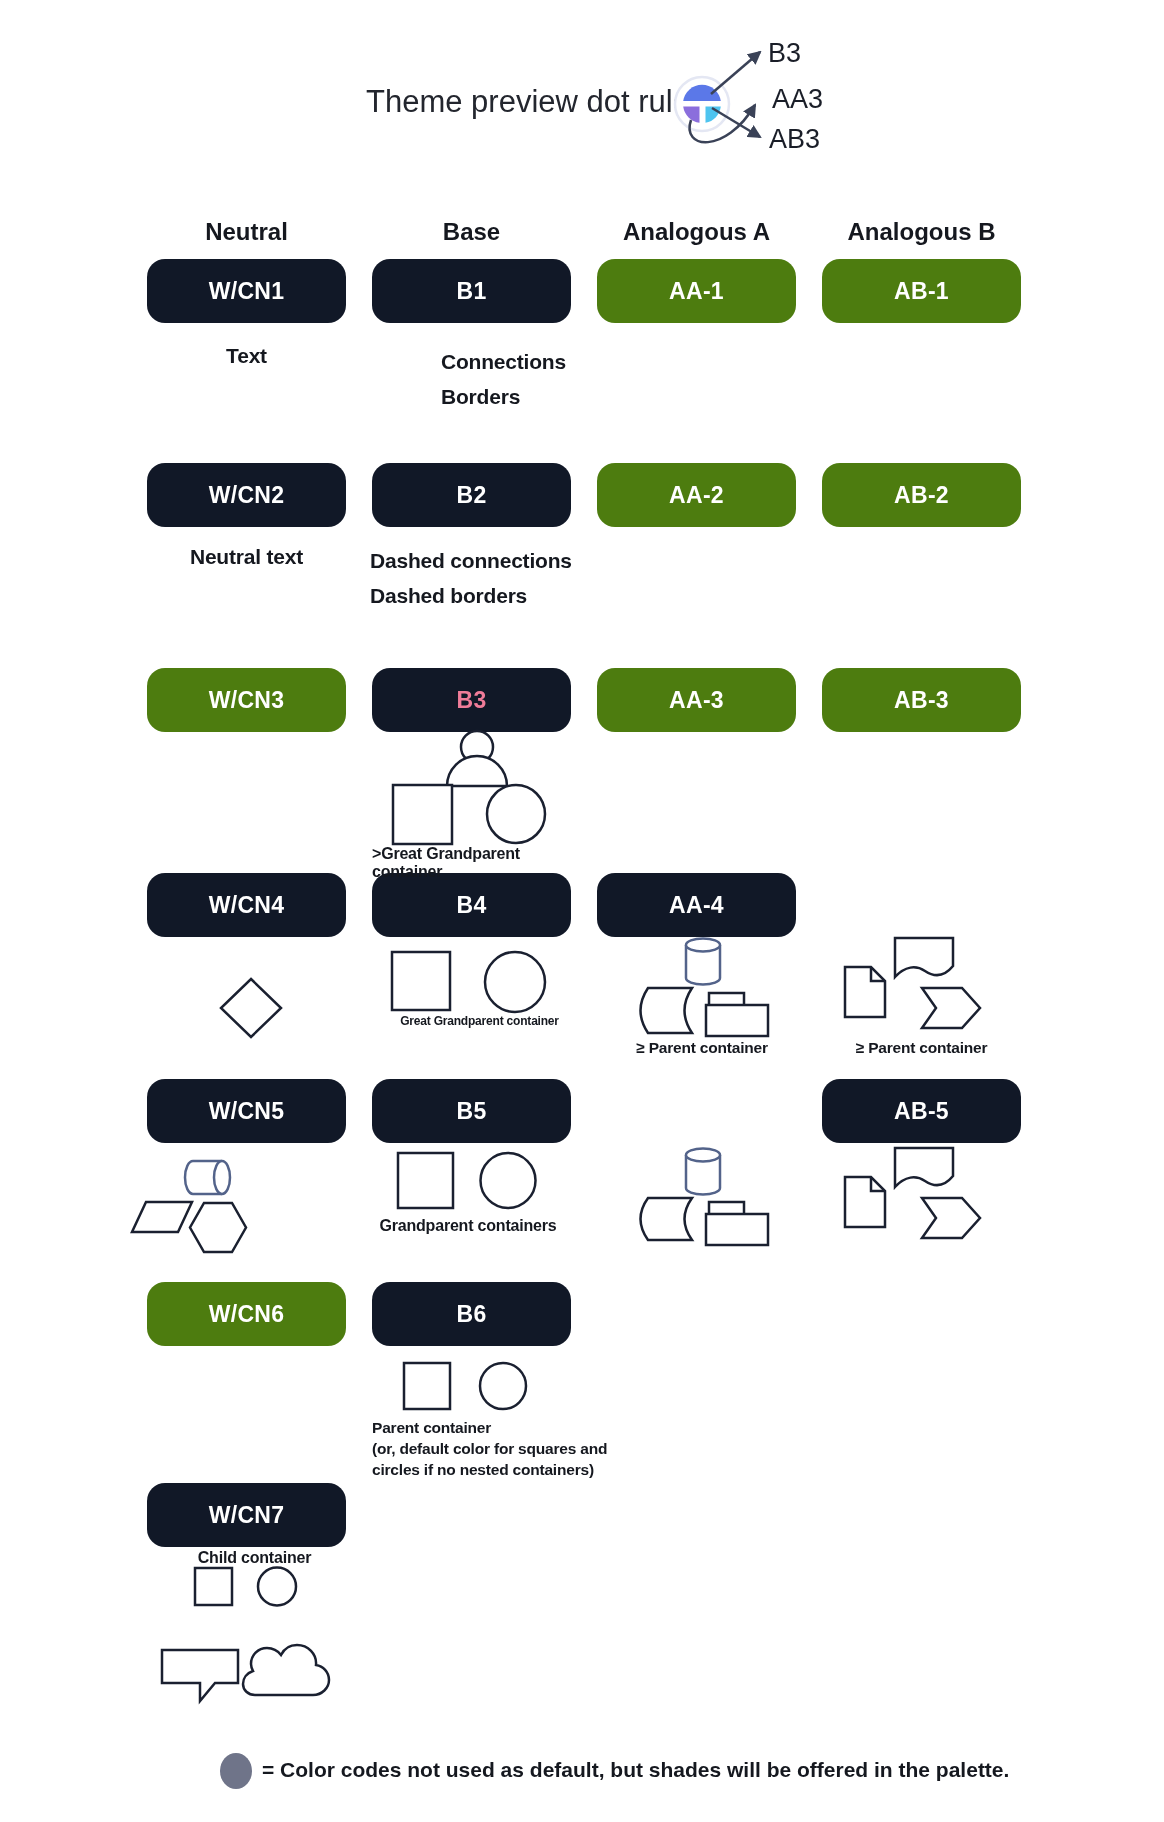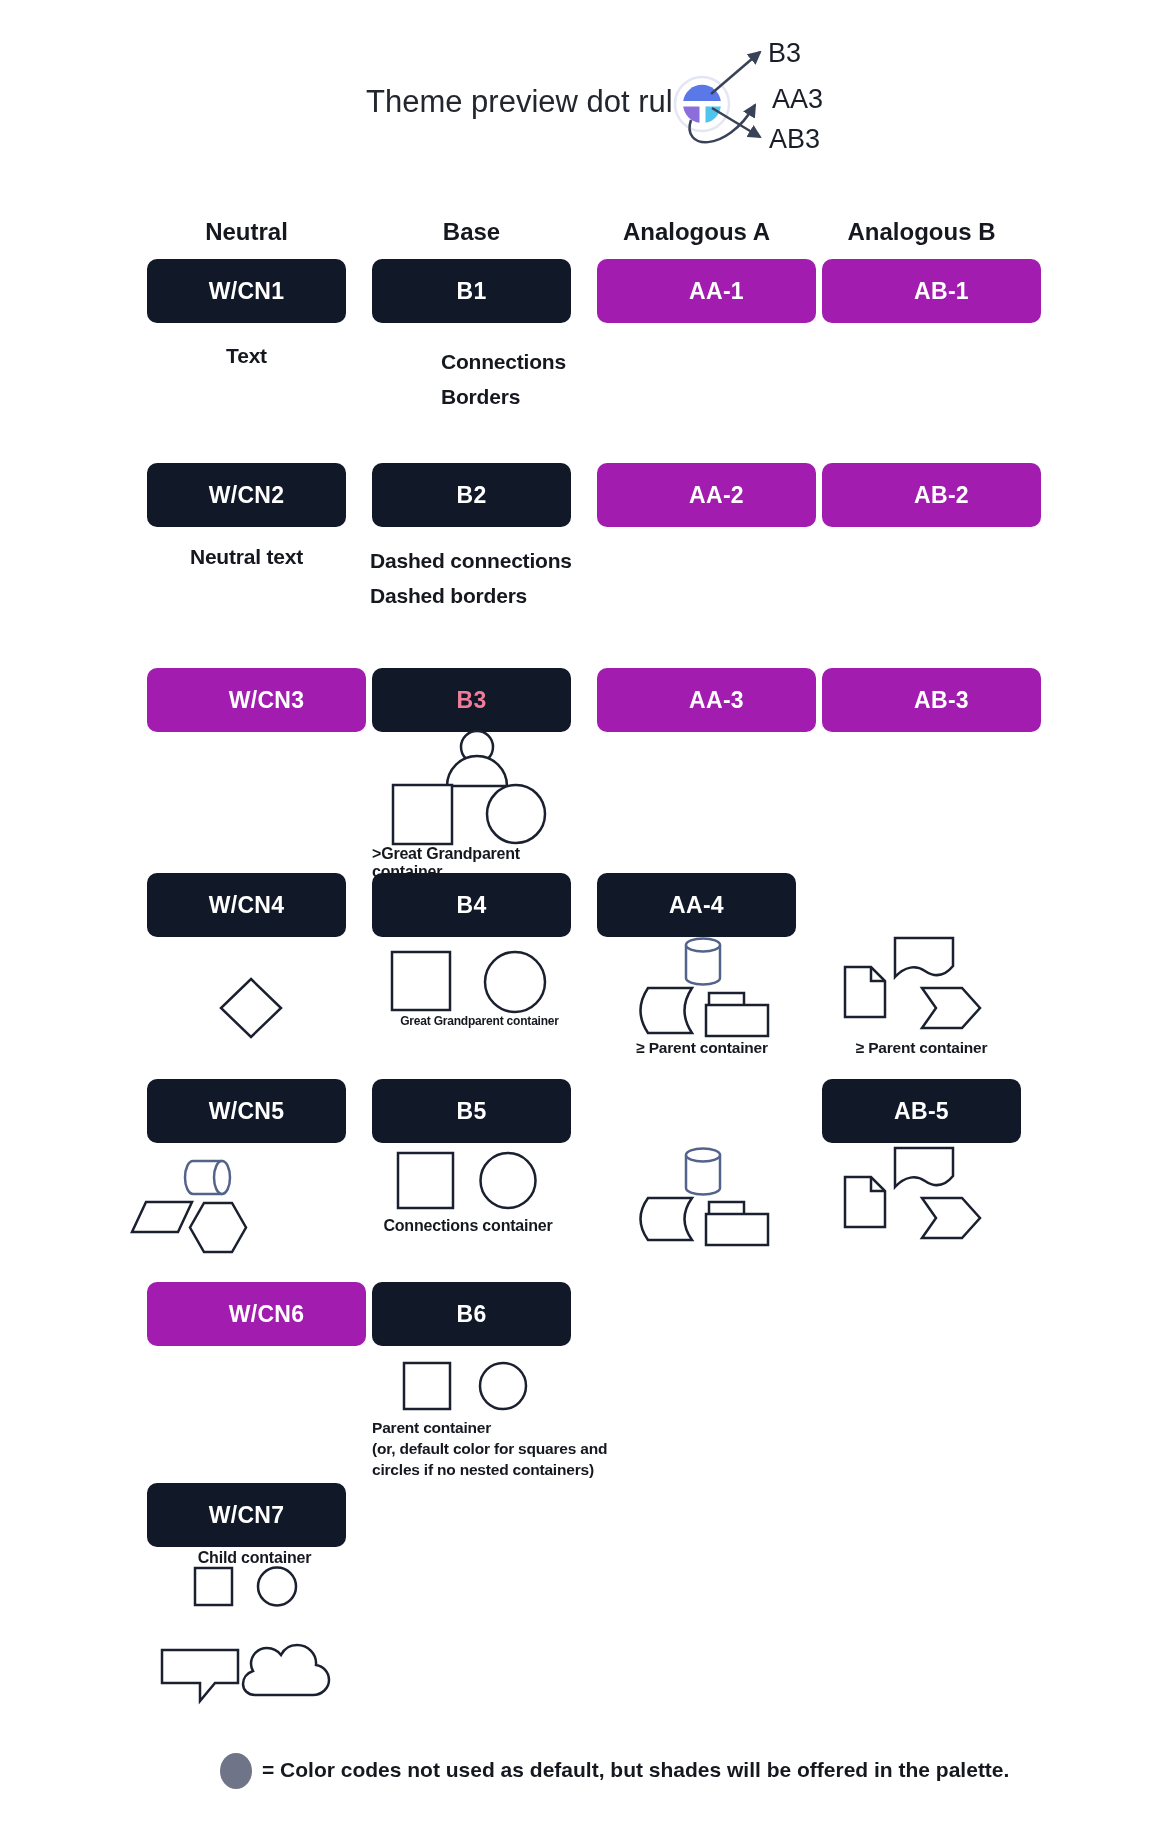--- a/index.html
+++ b/index.html
@@ -9,24 +9,24 @@
   }
   .title{position:absolute;left:366px;top:84px;font-size:31px;font-weight:400;color:#23262E;}
   .dlabel{position:absolute;font-size:27px;font-weight:400;color:#1A1E28;}
   .dlabel.b3{left:768px;top:38px;}
   .dlabel.aa3{left:772px;top:84px;}
   .dlabel.ab3{left:769px;top:124px;}
 
   .colhead{position:absolute;top:218px;width:199px;text-align:center;font-weight:700;font-size:24px;color:#15181F;}
   .ch1{left:147px}.ch2{left:372px}.ch3{left:597px}.ch4{left:822px}
 
-  .pill{position:absolute;width:199px;height:64px;border-radius:10px;display:flex;align-items:center;justify-content:center;
+  .pill{position:absolute;width:199px;height:64px;border-radius:18px;display:flex;align-items:center;justify-content:center;
         font-weight:700;font-size:23px;color:#ffffff;letter-spacing:.3px;text-align:center;}
   .dark{background:#111827;}
-  .gray{background:#a21caf;padding-left:20px;}
+  .gray{background:#4d7c0f;}
   .pink{color:#F07C99;}
   .c1{left:147px}.c2{left:372px}.c3{left:597px}.c4{left:822px}
   .r1{top:259px}.r2{top:463px}.r3{top:668px}.r4{top:873px}.r5{top:1079px}.r6{top:1282px}.r7{top:1483px}
 
   .caption{position:absolute;font-weight:700;color:#15181F;white-space:pre-line;letter-spacing:-0.2px;}
   .cap-text{left:147px;top:344px;width:199px;text-align:center;font-size:21px;}
   .cap-conn{left:415px;top:344px;font-size:21px;line-height:35px;margin-left:26px;}
   .cap-italics{left:147px;top:545px;width:199px;text-align:center;font-size:21px;}
   .cap-dashed{left:370px;top:543px;font-size:21px;line-height:35px;}
   .cap-b3{left:372px;top:845px;width:215px;text-align:left;font-size:16px;}
@@ -91,21 +91,21 @@
   <div class="caption cap-text">Text</div>
   <div class="caption cap-conn">Connections
 Borders</div>
   <div class="caption cap-italics">Neutral text</div>
   <div class="caption cap-dashed">Dashed connections
 Dashed borders</div>
   <div class="caption cap-b3">&gt;Great Grandparent container</div>
   <div class="caption cap-b4">Great Grandparent container</div>
   <div class="caption cap-aa4">≥ Parent container</div>
   <div class="caption cap-ab4">≥ Parent container</div>
-  <div class="caption cap-b5">Connections container</div>
+  <div class="caption cap-b5">Grandparent containers</div>
   <div class="caption cap-b6">Parent container
 (or, default color for squares and
 circles if no nested containers)</div>
   <div class="caption cap-wcn7">Child container</div>
 
   <div class="footer-note">= Color codes not used as default, but shades will be offered in the palette.</div>
 
   <svg class="overlay" width="1164" height="1822" viewBox="0 0 1164 1822">
     <defs>
       <marker id="arr" viewBox="0 0 10 10" refX="8.5" refY="5" markerWidth="5.5" markerHeight="5.5" orient="auto-start-reverse">

